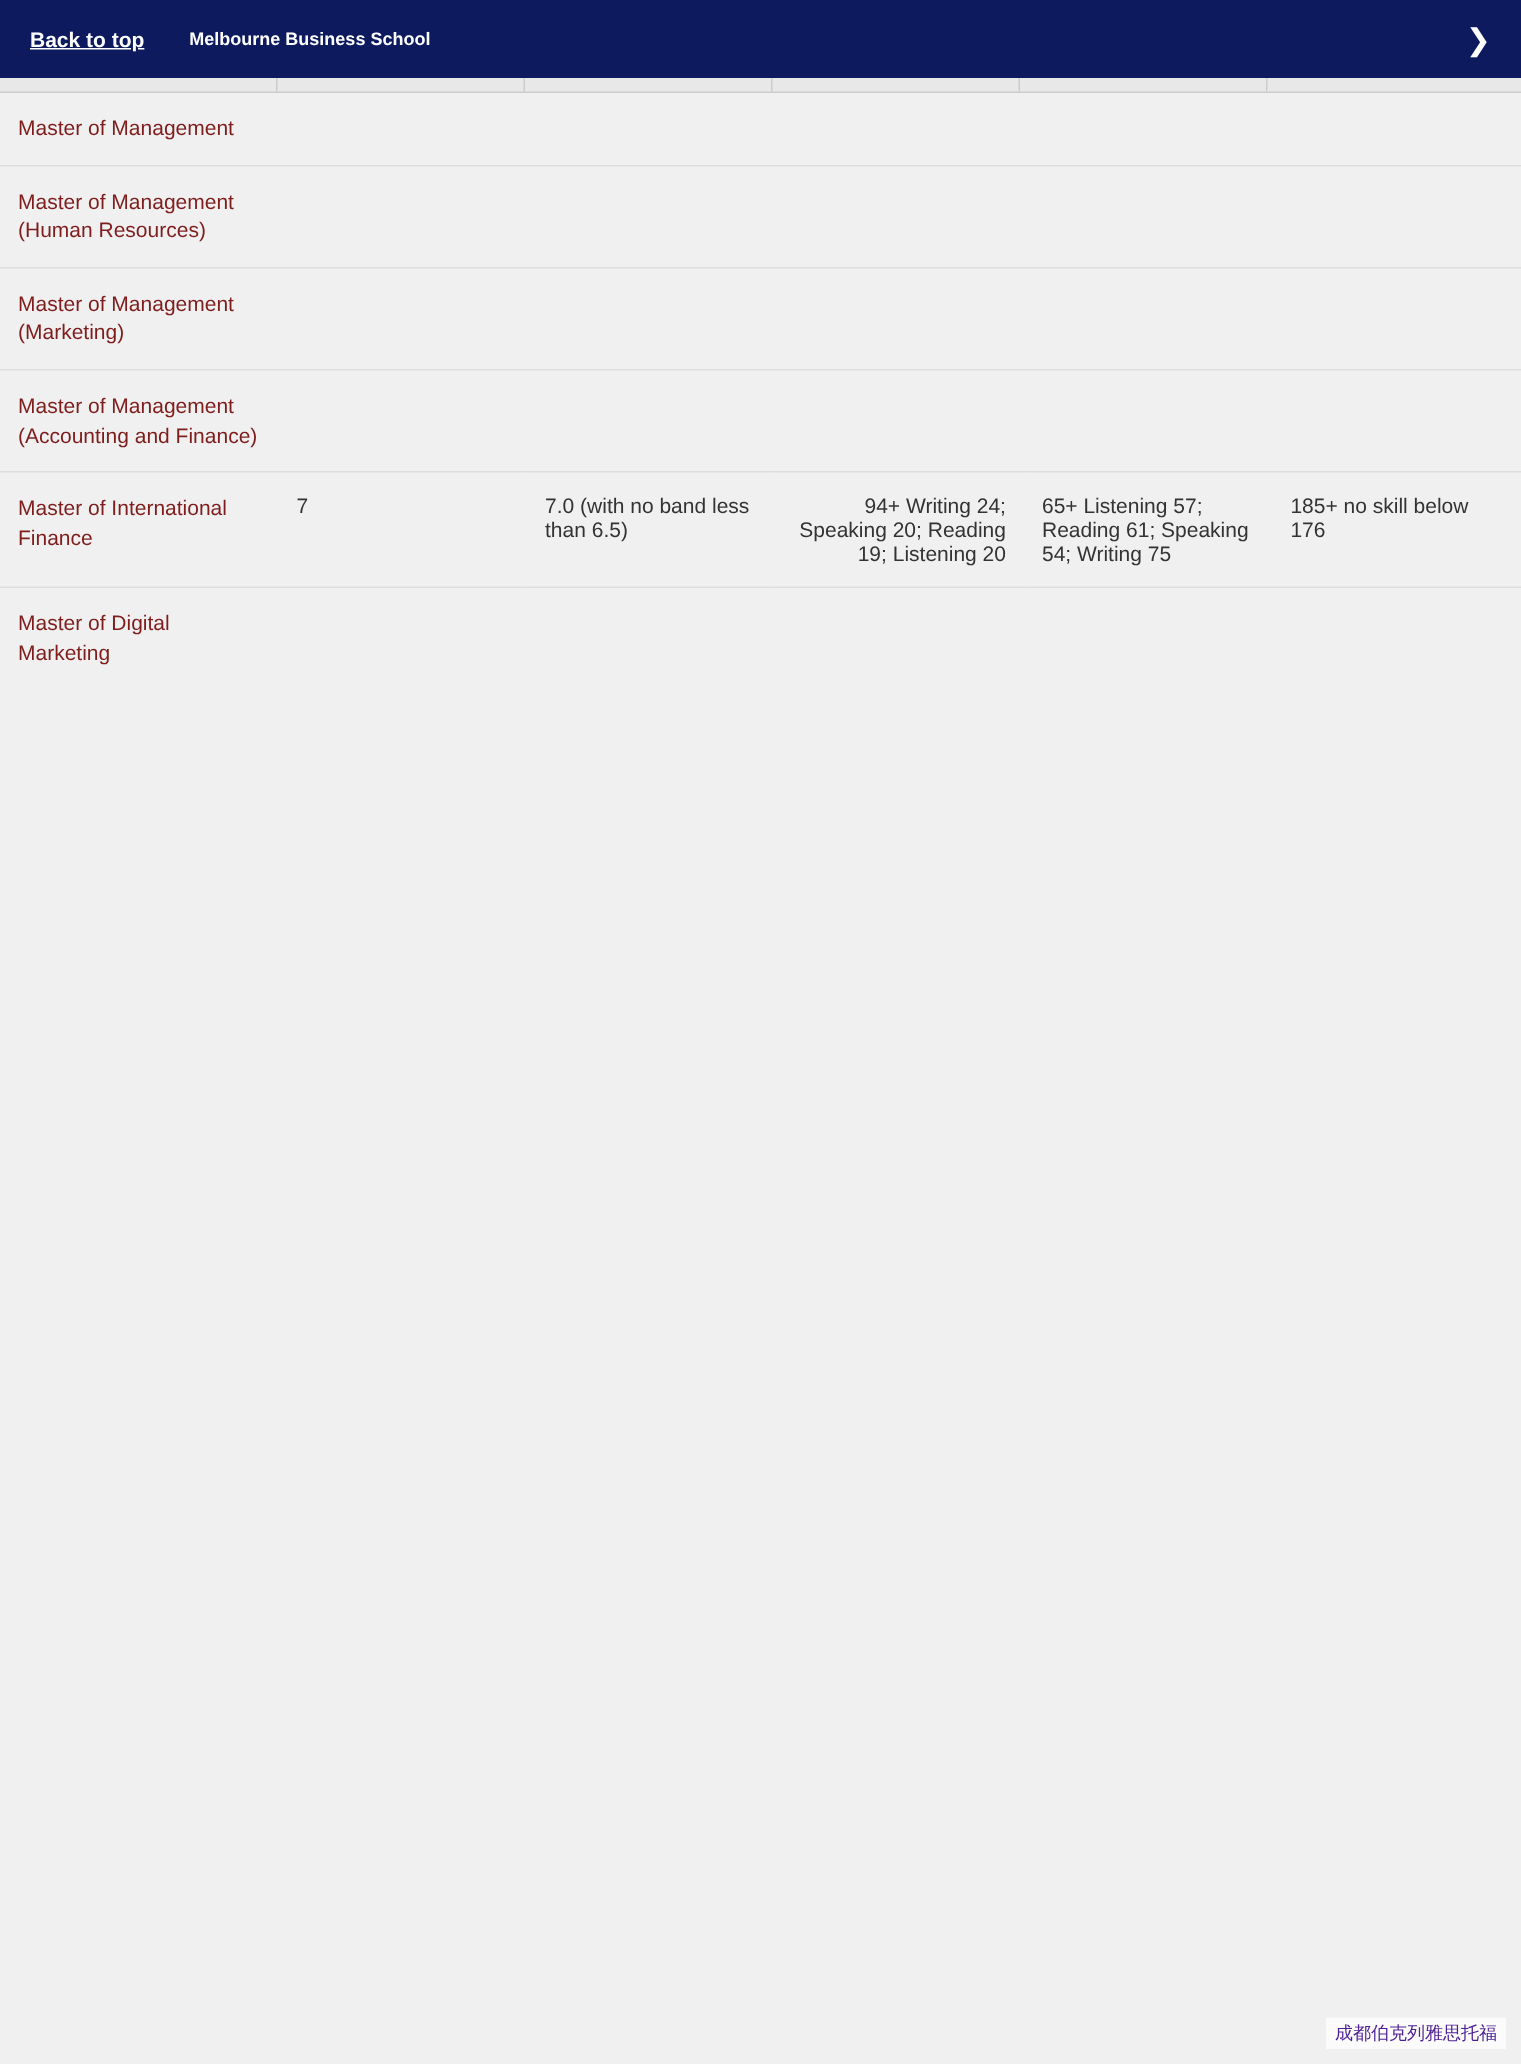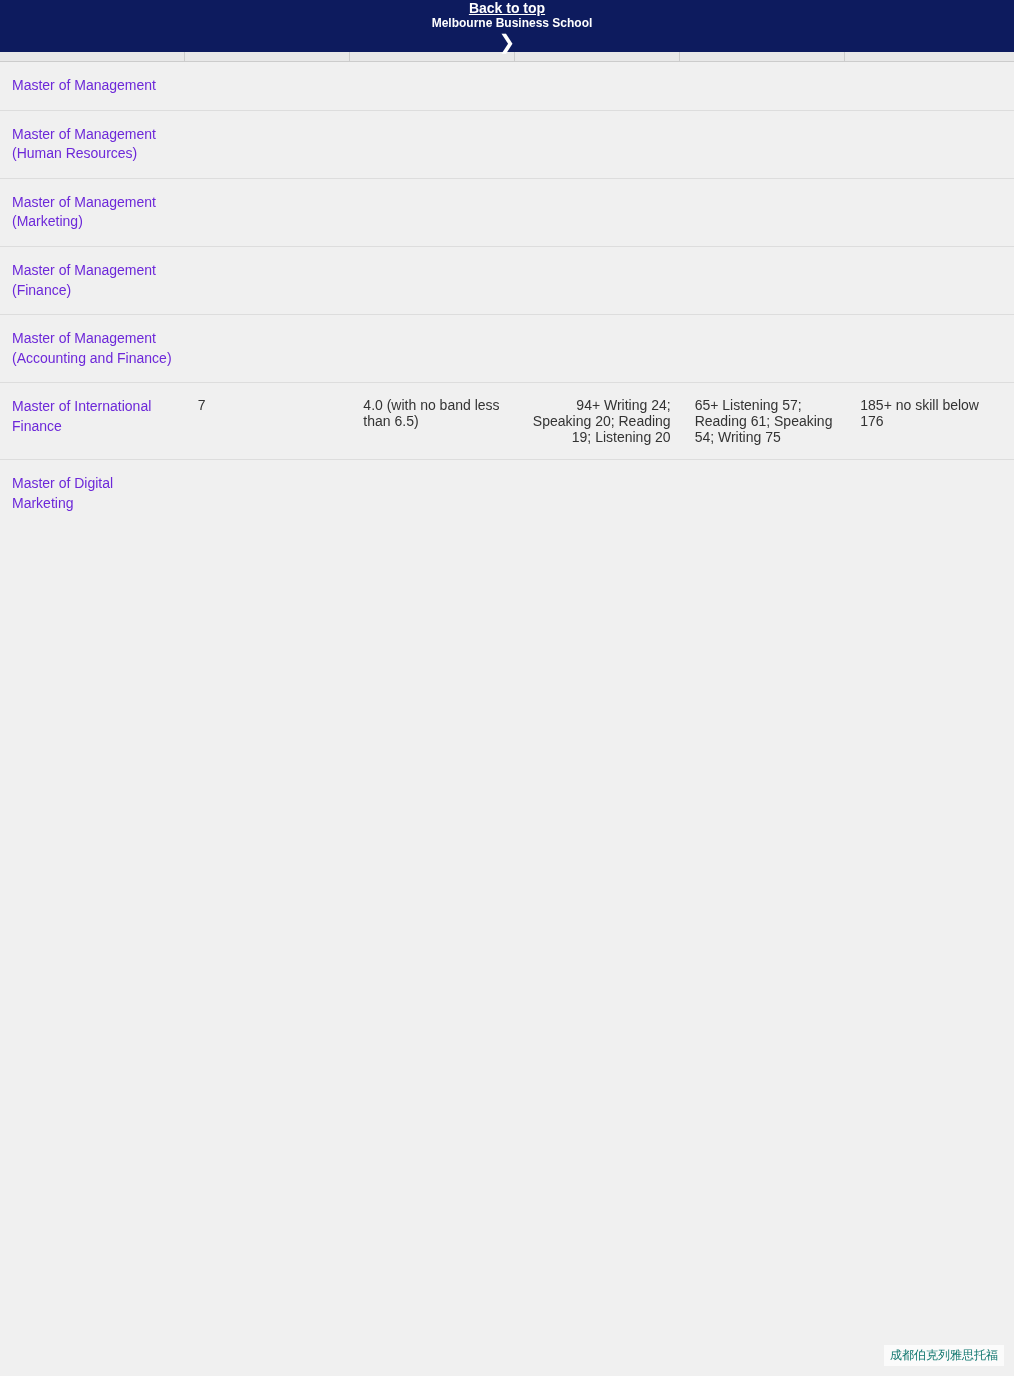--- a/index.html
+++ b/index.html
@@ -15,21 +15,20 @@
       min-height: 1376px;
     }
 
     
     .header-bar {
       display: flex;
       align-items: center;
       background-color: #0d1b5e;
       height: 52px;
       padding: 0 0 0 0;
-      flex-direction: column;
     }
 
     .back-to-top-btn {
       background: transparent;
       border: none;
       color: white;
       font-size: 14px;
       text-decoration: underline;
       cursor: pointer;
       padding: 0 20px;
@@ -99,30 +98,30 @@
     .col-c1 {
       width: 165px;
     }
 
     .col-cambridge {
       width: 165px;
     }
 
     .course-name {
       font-size: 14px;
-      color: #6d28d9;
+      color: #7f1d1d;
       line-height: 1.4;
     }
 
     .watermark {
       position: fixed;
       bottom: 10px;
       right: 10px;
       font-size: 12px;
-      color: #0f766e;
+      color: #4c1d95;
       background: rgba(255,255,255,0.7);
       padding: 2px 6px;
     }
   </style>
 </head>
 <body>
 
 <div class="header-bar">
   <button class="back-to-top-btn">Back to top</button>
   <span class="school-title">Melbourne Business School</span>
@@ -159,39 +158,31 @@
         </tr>
         <tr>
           <td class="col-course"><span class="course-name">Master of Management (Marketing)</span></td>
           <td class="col-ielts"></td>
           <td class="col-toefl"></td>
           <td class="col-pte"></td>
           <td class="col-c1"></td>
           <td class="col-cambridge"></td>
         </tr>
         <tr>
-          <td class="col-course"><span class="course-name">Master of Management (Finance)</span></td>
-          <td class="col-ielts"></td>
-          <td class="col-toefl"></td>
-          <td class="col-pte"></td>
-          <td class="col-c1"></td>
-          <td class="col-cambridge"></td>
-        </tr>
-        <tr>
           <td class="col-course"><span class="course-name">Master of Management (Accounting and Finance)</span></td>
           <td class="col-ielts"></td>
           <td class="col-toefl"></td>
           <td class="col-pte"></td>
           <td class="col-c1"></td>
           <td class="col-cambridge"></td>
         </tr>
         <tr>
           <td class="col-course"><span class="course-name">Master of International Finance</span></td>
           <td class="col-ielts">7</td>
-          <td class="col-toefl">4.0 (with no band less than 6.5)</td>
+          <td class="col-toefl">7.0 (with no band less than 6.5)</td>
           <td class="col-pte">94+ Writing 24; Speaking 20; Reading 19; Listening 20</td>
           <td class="col-c1">65+ Listening 57; Reading 61; Speaking 54; Writing 75</td>
           <td class="col-cambridge">185+ no skill below 176</td>
         </tr>
         <tr>
           <td class="col-course"><span class="course-name">Master of Digital Marketing</span></td>
           <td class="col-ielts"></td>
           <td class="col-toefl"></td>
           <td class="col-pte"></td>
           <td class="col-c1"></td>

